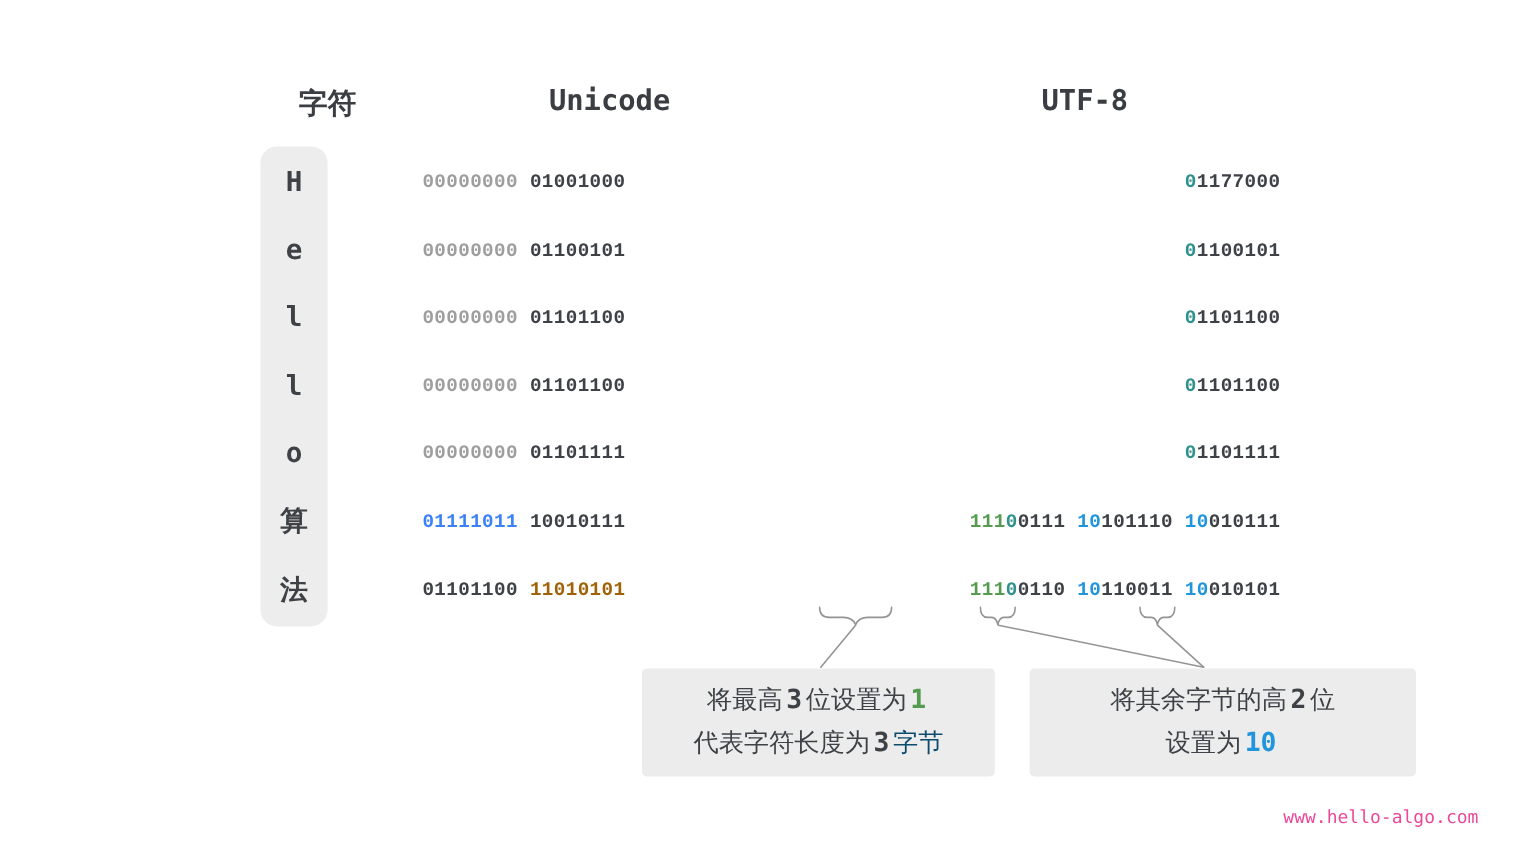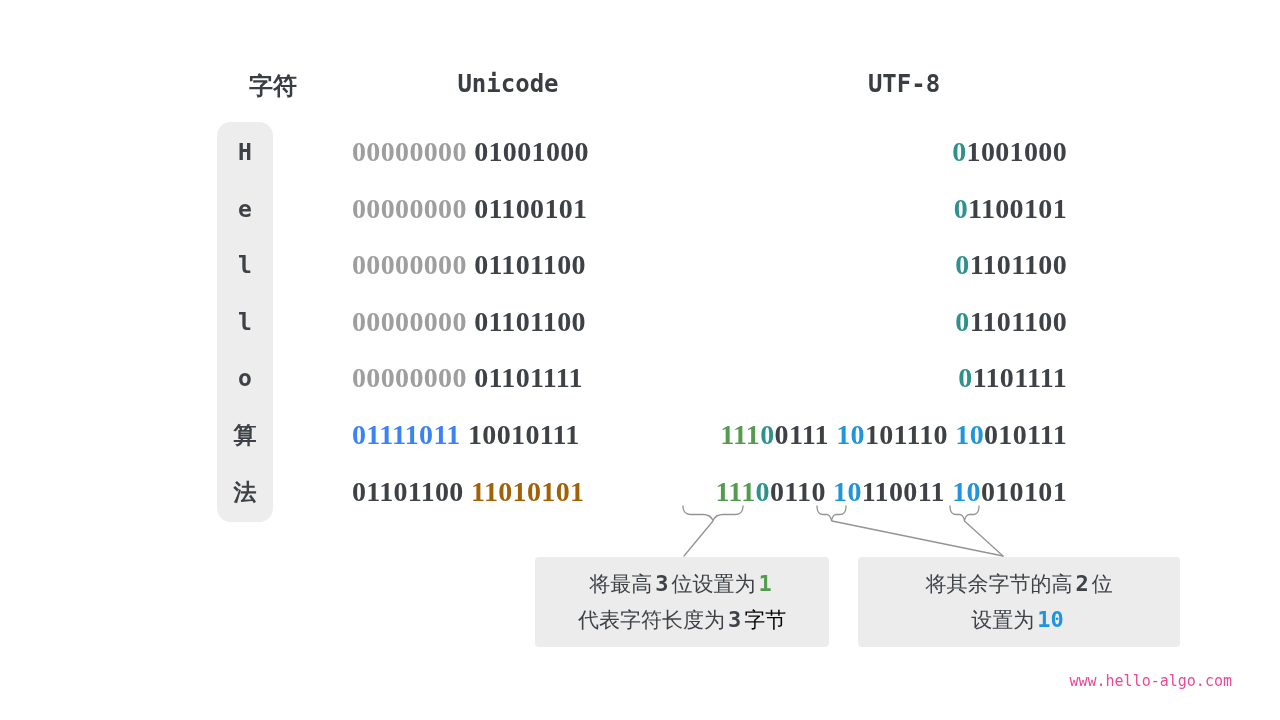--- a/index.html
+++ b/index.html
@@ -7,22 +7,22 @@
         font-family:"Liberation Sans",sans-serif;}
   .hdr{position:absolute;transform:translateX(-50%);font-weight:700;color:#3a3d42;
        font-size:24px;white-space:nowrap;margin-left:28px;}
   .hdr.mono{font-family:"DejaVu Sans Mono","Liberation Mono",monospace;}
   #char-pill{position:absolute;left:217px;top:122px;width:56px;height:400px;
              background:#ededed;border-radius:14px;}
   .char-cell{position:absolute;left:217px;width:56px;height:28px;line-height:28px;
              text-align:center;font-weight:700;font-size:23px;color:#3e4247;
              font-family:"DejaVu Sans Mono","Liberation Mono",monospace;}
   .bin{position:absolute;height:28px;line-height:28px;white-space:pre;
-       font-family:Liberation Serif, serif;
-       font-weight:600;font-size:28px;letter-spacing:0.35px;color:#3e4247;}
+       font-family:Liberation Mono, monospace;
+       font-weight:600;font-size:16px;letter-spacing:0.35px;color:#3e4247;}
   .unicode-cell{left:352px;}
   .utf8-cell{right:213px;text-align:right;}
   #overlay{position:absolute;left:0;top:0;width:1280px;height:720px;pointer-events:none;}
   .callout{position:absolute;background:#ececec;border-radius:4px;
            color:#3f4245;font-size:21px;text-align:center;
            display:flex;flex-direction:column;justify-content:center;gap:8px;
            font-weight:500;}
   .callout .line{line-height:28px;white-space:nowrap;}
   .num{font-family:"DejaVu Sans Mono","Liberation Mono",monospace;font-weight:700;
        padding:0 3px;font-size:22px;}
@@ -38,21 +38,21 @@
 
   <div class="hdr" style="left:245px;top:70px;">字符</div>
   <div class="hdr mono" style="left:480px;top:70px;">Unicode</div>
   <div class="hdr mono" style="left:876px;top:70px;">UTF-8</div>
 
   <div id="char-pill"></div>
 
   <div id="rows-host">
       <div class="char-cell" style="top: 138px;">H</div>
       <div class="bin unicode-cell" style="top: 138px;"><span style="color: rgb(158, 158, 158);">00000000</span> <span style="color: rgb(62, 66, 71);">01001000</span></div>
-      <div class="bin utf8-cell" style="top: 138px;"><span><span style="color: rgb(47, 145, 139);">0</span><span style="color: rgb(62, 66, 71);">1001000</span></span></div>
+      <div class="bin utf8-cell" style="top: 138px;"><span><span style="color: rgb(47, 145, 139);">0</span><span style="color: rgb(62, 66, 71);">1177000</span></span></div>
       <div class="char-cell" style="top: 195px;">e</div>
       <div class="bin unicode-cell" style="top: 195px;"><span style="color: rgb(158, 158, 158);">00000000</span> <span style="color: rgb(62, 66, 71);">01100101</span></div>
       <div class="bin utf8-cell" style="top: 195px;"><span><span style="color: rgb(47, 145, 139);">0</span><span style="color: rgb(62, 66, 71);">1100101</span></span></div>
       <div class="char-cell" style="top: 251px;">l</div>
       <div class="bin unicode-cell" style="top: 251px;"><span style="color: rgb(158, 158, 158);">00000000</span> <span style="color: rgb(62, 66, 71);">01101100</span></div>
       <div class="bin utf8-cell" style="top: 251px;"><span><span style="color: rgb(47, 145, 139);">0</span><span style="color: rgb(62, 66, 71);">1101100</span></span></div>
       <div class="char-cell" style="top: 308px;">l</div>
       <div class="bin unicode-cell" style="top: 308px;"><span style="color: rgb(158, 158, 158);">00000000</span> <span style="color: rgb(62, 66, 71);">01101100</span></div>
       <div class="bin utf8-cell" style="top: 308px;"><span><span style="color: rgb(47, 145, 139);">0</span><span style="color: rgb(62, 66, 71);">1101100</span></span></div>
       <div class="char-cell" style="top: 364px;">o</div>
@@ -72,21 +72,21 @@
       <path d="M817,506 C817,511 819,514.5 823,514.5 L826.5,514.5 C829,514.5 830.5,516 831.5,520.5 C832.5,516 834,514.5 836.5,514.5 L840,514.5 C844,514.5 846,511 846,506"></path>
       <path d="M950,506 C950,511 952,514.5 956,514.5 L959.5,514.5 C962,514.5 963.5,516 964.5,520.5 C965.5,516 967,514.5 969.5,514.5 L973,514.5 C977,514.5 979,511 979,506"></path>
       <line x1="713" y1="521" x2="684" y2="556"></line>
       <line x1="832" y1="521" x2="1003" y2="556"></line>
       <line x1="964.5" y1="521" x2="1003" y2="556"></line>
     </g>
   </svg>
 
   <div id="callout-1" class="callout">
       <div class="line"><span style="color: rgb(62, 66, 71);">将最高</span><span class="num" style="color: rgb(62, 66, 71);">3</span><span style="color: rgb(62, 66, 71);">位设置为</span><span class="num" style="color: rgb(84, 155, 79);">1</span></div>
-      <div class="line"><span style="color: rgb(62, 66, 71);">代表字符长度为</span><span class="num" style="color: rgb(62, 66, 71);">3</span><span style="color: #000000; margin-top: 23px;">字节</span></div>
+      <div class="line"><span style="color: rgb(62, 66, 71);">代表字符长度为</span><span class="num" style="color: rgb(62, 66, 71);">3</span><span style="color: #0c4a6e; margin-top: 23px;">字节</span></div>
     </div>
   <div id="callout-2" class="callout">
       <div class="line"><span style="color: rgb(62, 66, 71);">将其余字节的高</span><span class="num" style="color: rgb(62, 66, 71);">2</span><span style="color: rgb(62, 66, 71);">位</span></div>
       <div class="line"><span style="color: rgb(62, 66, 71);">设置为</span><span class="num" style="color: rgb(32, 149, 220);">10</span></div>
     </div>
 
   <div id="watermark">www.hello-algo.com</div>
 
 </div>
 

